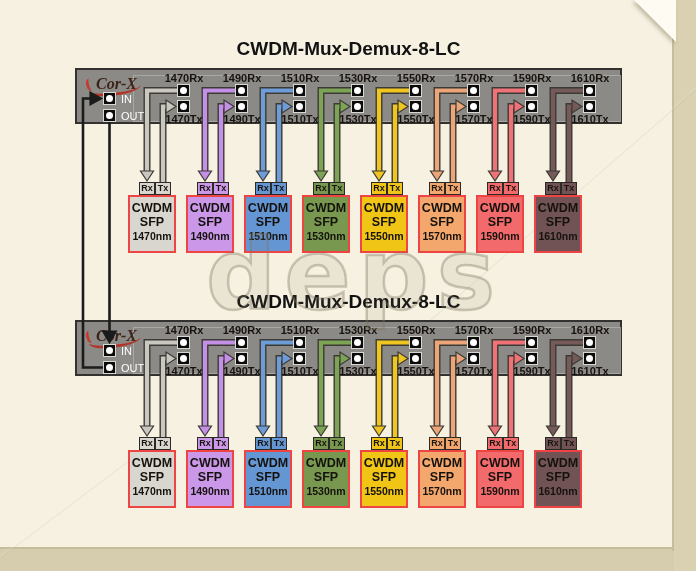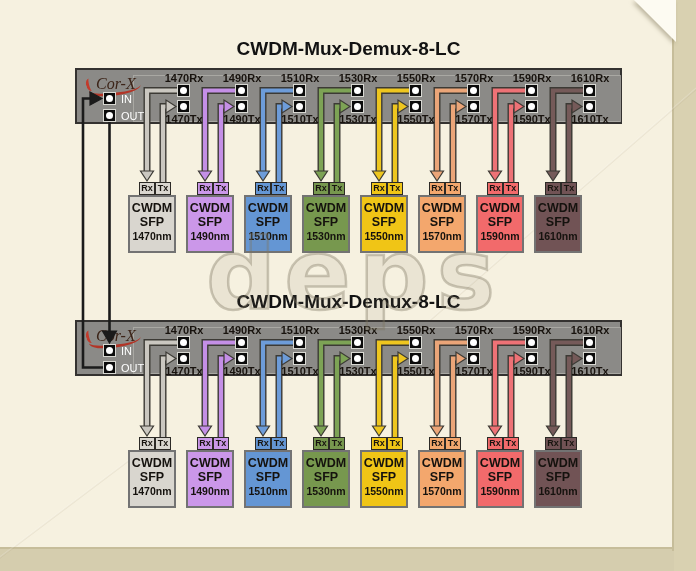--- a/index.html
+++ b/index.html
@@ -20,29 +20,29 @@
   
   #diagram{position:absolute;left:0;top:0;width:696px;height:571px;}
   .title{position:absolute;text-align:center;font-weight:bold;font-size:19px;color:#121212;z-index:9;}
   .panel{position:absolute;background:#8b8a87;border:2px solid #343230;box-sizing:border-box;z-index:4;}
   .ch-frame{position:absolute;border:1px solid #b3b1ac;opacity:.75;}
   .port{position:absolute;width:13px;height:13px;background:#0b0b0b;border:1px solid #d8d8d2;
         box-sizing:border-box;z-index:9;}
   .port i{position:absolute;left:2px;top:2px;width:7px;height:7px;background:#ffffff;border-radius:50%;display:block;}
   .pl{position:absolute;font-size:11px;font-weight:bold;color:#18130e;text-align:center;z-index:9;white-space:nowrap;}
   .iolabel{position:absolute;color:#ffffff;font-size:11px;font-weight:normal;z-index:9;}
-  .logo{position:absolute;font-family:"Liberation Serif",serif;font-style:italic;font-weight:normal;
+  .logo{position:absolute;font-family:"Liberation Serif",serif;font-style:italic;font-weight:bold;
         font-size:16px;color:#3c2418;line-height:1;white-space:nowrap;}
   .logo .laccent{display:inline-block;width:6px;height:13px;border-left:3px solid #c23b2c;
         border-radius:60% 0 0 60%;transform:rotate(-14deg);margin-right:1px;vertical-align:-2px;}
   .logo .swoosh{position:absolute;left:3px;bottom:-4px;width:52px;height:7px;
         border-bottom:3px solid #b23527;border-radius:0 0 70% 30% / 0 0 100% 60%;transform:rotate(-3deg);}
   .conn{position:absolute;width:16px;height:13px;border:1px solid #2c2a26;box-sizing:border-box;
         font-size:9px;font-weight:bold;text-align:center;line-height:11px;color:#191510;z-index:8;}
-  .sfp{position:absolute;width:48px;height:58px;border:2px solid #737373;box-sizing:border-box;
+  .sfp{position:absolute;width:48px;height:58px;border:2px solid #ef4444;box-sizing:border-box;
         text-align:center;z-index:8;color:#15120e;}
   .sfp .l1,.sfp .l2{font-size:12.5px;font-weight:bold;line-height:14px;}
   .sfp .l1{margin-top:4px;}
   .sfp .l3{font-size:10.5px;font-weight:bold;line-height:13px;margin-top:1px;}
   #wires{position:absolute;left:0;top:0;z-index:6;}
   .watermark{position:absolute;left:206px;top:218px;z-index:20;pointer-events:none;
         font-family:"DejaVu Sans",sans-serif;font-weight:bold;font-size:98px;letter-spacing:8px;
         color:rgba(125,117,98,0.10);-webkit-text-stroke:2.5px rgba(125,117,98,0.38);}
 </style>
 </head>

